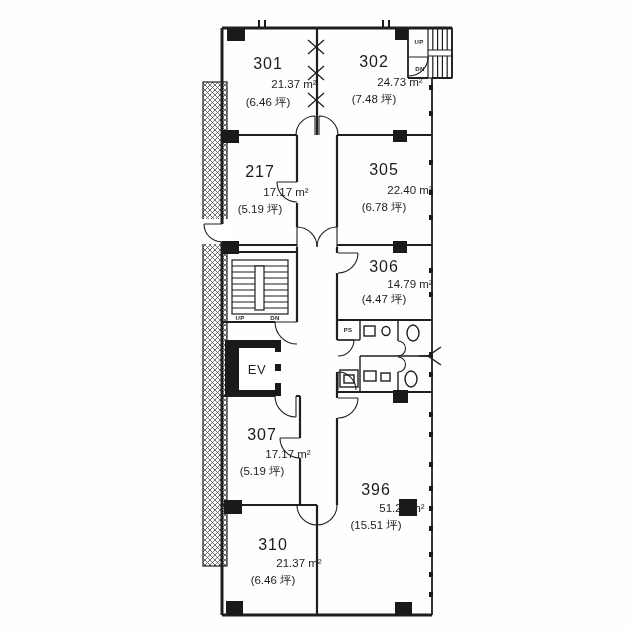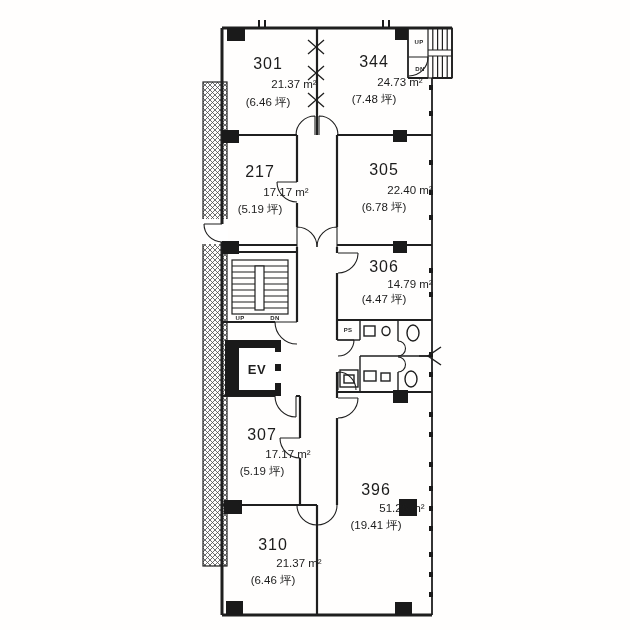--- a/index.html
+++ b/index.html
@@ -5,21 +5,21 @@
   html,body{margin:0;padding:0;background:#fff;}
   .stage{
     position:relative;width:630px;height:630px;background:#fffefd;
     font-family:"Liberation Sans", sans-serif;color:#1f1f1f;overflow:hidden;
   }
   .stage svg{position:absolute;left:0;top:0;}
   .lbl{position:absolute;transform:translate(-50%,-50%);white-space:nowrap;line-height:1;}
   .room-num{font-size:16px;letter-spacing:1px;color:#1c1c1c;}
   .room-area{font-size:11.5px;color:#1c1c1c;margin-left:26px;}
   .room-tsubo{font-size:11.5px;color:#1c1c1c;}
-  .ev-lbl{font-size:13px;font-weight:bold;letter-spacing:.5px;}
+  .ev-lbl{font-size:13px;font-weight:normal;letter-spacing:.5px;}
   .tiny{font-size:6px;font-weight:bold;letter-spacing:.3px;}
 </style>
 </head>
 <body>
 
 <div class="stage">
 
   <svg width="630" height="630" viewBox="0 0 630 630">
     <defs>
       <pattern id="xhatch" width="5" height="5" patternUnits="userSpaceOnUse">
@@ -163,21 +163,21 @@
     <g stroke="#1f1f1f" fill="none" stroke-width="1.5">
       <path d="M441 347 L428 356 L441 365"></path>
       <path d="M419 356 L428 356"></path>
     </g>
   </svg>
 
   <div class="lbl room-num" style="left:268px;top:64px">301</div>
   <div class="lbl room-area" style="left:268px;top:85px">21.37 m²</div>
   <div class="lbl room-tsubo" style="left:268px;top:103px">(6.46 坪)</div>
 
-  <div class="lbl room-num" style="left:374px;top:62px">344</div>
+  <div class="lbl room-num" style="left:374px;top:62px">302</div>
   <div class="lbl room-area" style="left:374px;top:83px">24.73 m²</div>
   <div class="lbl room-tsubo" style="left:374px;top:100px">(7.48 坪)</div>
 
   <div class="lbl room-num" style="left:260px;top:172px">217</div>
   <div class="lbl room-area" style="left:260px;top:193px">17.17 m²</div>
   <div class="lbl room-tsubo" style="left:260px;top:210px">(5.19 坪)</div>
 
   <div class="lbl room-num" style="left:384px;top:170px">305</div>
   <div class="lbl room-area" style="left:384px;top:191px">22.40 m²</div>
   <div class="lbl room-tsubo" style="left:384px;top:208px">(6.78 坪)</div>
@@ -185,21 +185,21 @@
   <div class="lbl room-num" style="left:384px;top:267px">306</div>
   <div class="lbl room-area" style="left:384px;top:285px">14.79 m²</div>
   <div class="lbl room-tsubo" style="left:384px;top:300px">(4.47 坪)</div>
 
   <div class="lbl room-num" style="left:262px;top:435px">307</div>
   <div class="lbl room-area" style="left:262px;top:455px">17.17 m²</div>
   <div class="lbl room-tsubo" style="left:262px;top:472px">(5.19 坪)</div>
 
   <div class="lbl room-num" style="left:376px;top:490px">396</div>
   <div class="lbl room-area" style="left:376px;top:509px">51.26 m²</div>
-  <div class="lbl room-tsubo" style="left:376px;top:526px">(19.41 坪)</div>
+  <div class="lbl room-tsubo" style="left:376px;top:526px">(15.51 坪)</div>
 
   <div class="lbl room-num" style="left:273px;top:545px">310</div>
   <div class="lbl room-area" style="left:273px;top:564px">21.37 m²</div>
   <div class="lbl room-tsubo" style="left:273px;top:581px">(6.46 坪)</div>
 
   <div class="lbl ev-lbl" style="left:257px;top:369px">EV</div>
   <div class="lbl tiny" style="left:240px;top:318px">UP</div>
   <div class="lbl tiny" style="left:275px;top:318px">DN</div>
   <div class="lbl tiny" style="left:419px;top:42px">UP</div>
   <div class="lbl tiny" style="left:420px;top:69px">DN</div>

